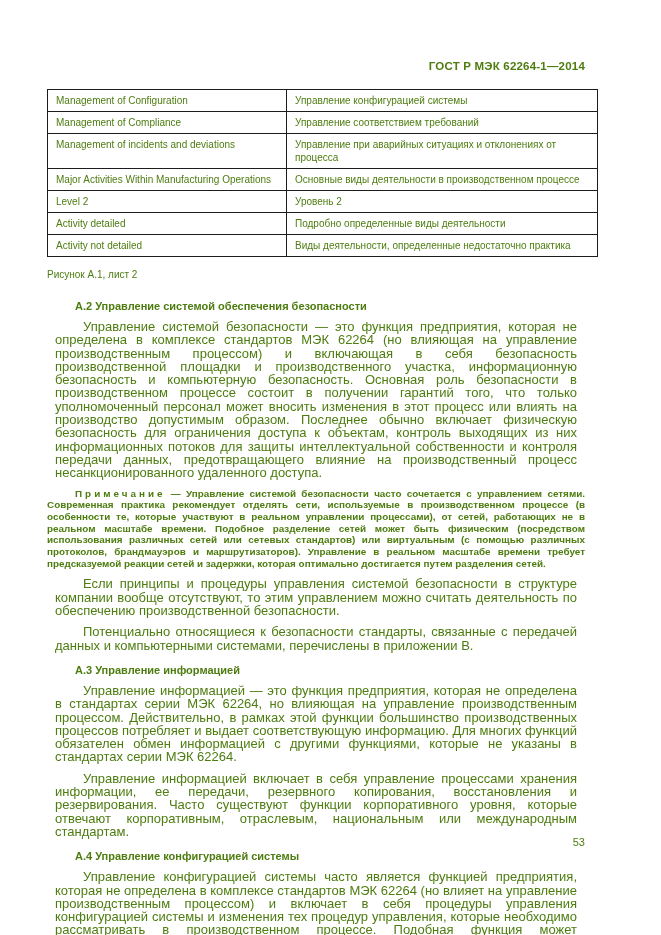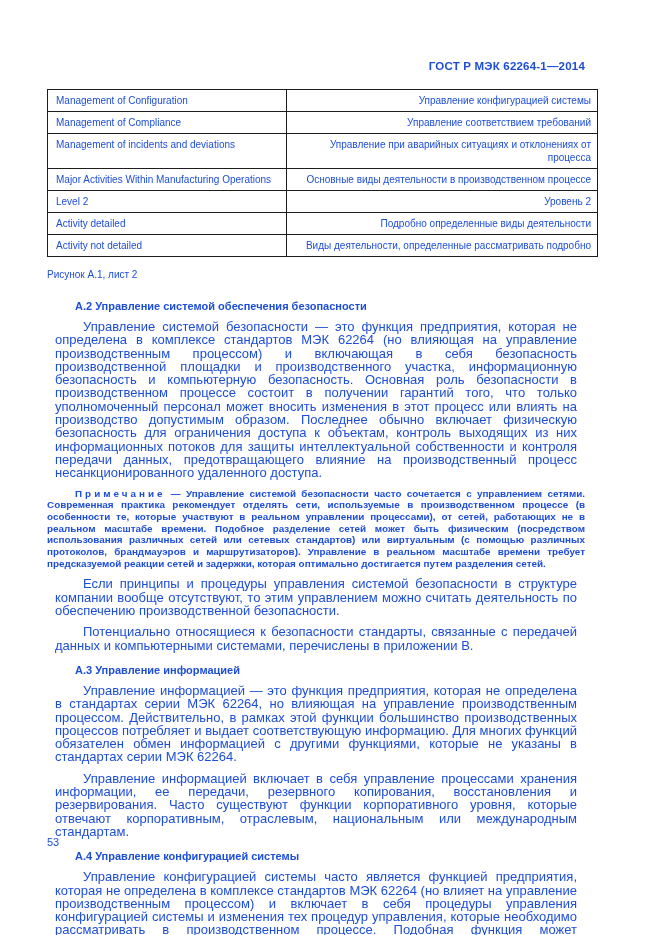--- a/index.html
+++ b/index.html
@@ -1,21 +1,21 @@
 <!DOCTYPE html>
 <html lang="ru"><head>
 <meta charset="utf-8">
 <style>
   html,body{margin:0;padding:0;background:#ffffff;}
   .page{
     position:relative;
     width:661px;height:935px;
     background:#ffffff;
     font-family:"Liberation Sans","DejaVu Sans",sans-serif;
-    color:#1d4ed8;
+    color:#4d7c0f;
     overflow:hidden;
   }
   .content{
     position:absolute;
     left:47px;top:0;
     width:538px;
   }
   .doc-header{
     padding-top:60px;
     text-align:right;
@@ -30,21 +30,21 @@
     table-layout:fixed;
   }
   table.fig-table td{
     border:1px solid #1c1c1c;
     font-size:10px;
     line-height:13px;
     padding:4px 6px 4px 8px;
     vertical-align:top;
   }
   td.col-en{width:224px;}
-  td.col-ru{width:296px;text-align:right;}
+  td.col-ru{width:296px;}
   .fig-caption{
     margin-top:12px;
     text-align:left;
     font-size:10px;
   }
   .section-heading{
     margin:12px 0 4px 0;
     font-size:11px;
     font-weight:bold;
     text-indent:28px;
@@ -62,21 +62,21 @@
     font-size:9.9px;
     line-height:11.7px;
     text-align:justify;
     text-indent:28px;
     font-weight:bold;
   }
   .note-label{letter-spacing:3px;}
   .page-number{
     position:absolute;
     top:836px;left:47px;width:538px;
-    text-align:left;
+    text-align:right;
     font-size:11px;
   }
 </style>
 </head>
 <body>
 
 <div class="page">
   <div class="content">
 
     <div class="doc-header">ГОСТ Р МЭК 62264-1—2014</div>
@@ -102,21 +102,21 @@
         <tr>
           <td class="col-en">Level 2</td>
           <td class="col-ru">Уровень 2</td>
         </tr>
         <tr>
           <td class="col-en">Activity detailed</td>
           <td class="col-ru">Подробно определенные виды деятельности</td>
         </tr>
         <tr>
           <td class="col-en">Activity not detailed</td>
-          <td class="col-ru">Виды деятельности, определенные рассматривать подробно</td>
+          <td class="col-ru">Виды деятельности, определенные недостаточно практика</td>
         </tr>
       </tbody>
     </table>
 
     <div class="fig-caption">Рисунок А.1, лист 2</div>
 
     <div class="section-heading first">А.2 Управление системой обеспечения безопасности</div>
     <p class="body-par">Управление системой безопасности — это функция предприятия, которая не определена в комплексе стандартов МЭК 62264 (но влияющая на управление производственным процессом) и включающая в себя безопасность производственной площадки и производственного участка, информационную безопасность и компьютерную безопасность. Основная роль безопасности в производственном процессе состоит в получении гарантий того, что только уполномоченный персонал может вносить изменения в этот процесс или влиять на производство допустимым образом. Последнее обычно включает физическую безопасность для ограничения доступа к объектам, контроль выходящих из них информационных потоков для защиты интеллектуальной собственности и контроля передачи данных, предотвращающего влияние на производственный процесс несанкционированного удаленного доступа.</p>
     <p class="note-par"><span class="note-label">Примечание</span> <span>— Управление системой безопасности часто сочетается с управлением сетями. Современная практика рекомендует отделять сети, используемые в производственном процессе (в особенности те, которые участвуют в реальном управлении процессами), от сетей, работающих не в реальном масштабе времени. Подобное разделение сетей может быть физическим (посредством использования различных сетей или сетевых стандартов) или виртуальным (с помощью различных протоколов, брандмауэров и маршрутизаторов). Управление в реальном масштабе времени требует предсказуемой реакции сетей и задержки, которая оптимально достигается путем разделения сетей.</span></p>
     <p class="body-par">Если принципы и процедуры управления системой безопасности в структуре компании вообще отсутствуют, то этим управлением можно считать деятельность по обеспечению производственной безопасности.</p>

